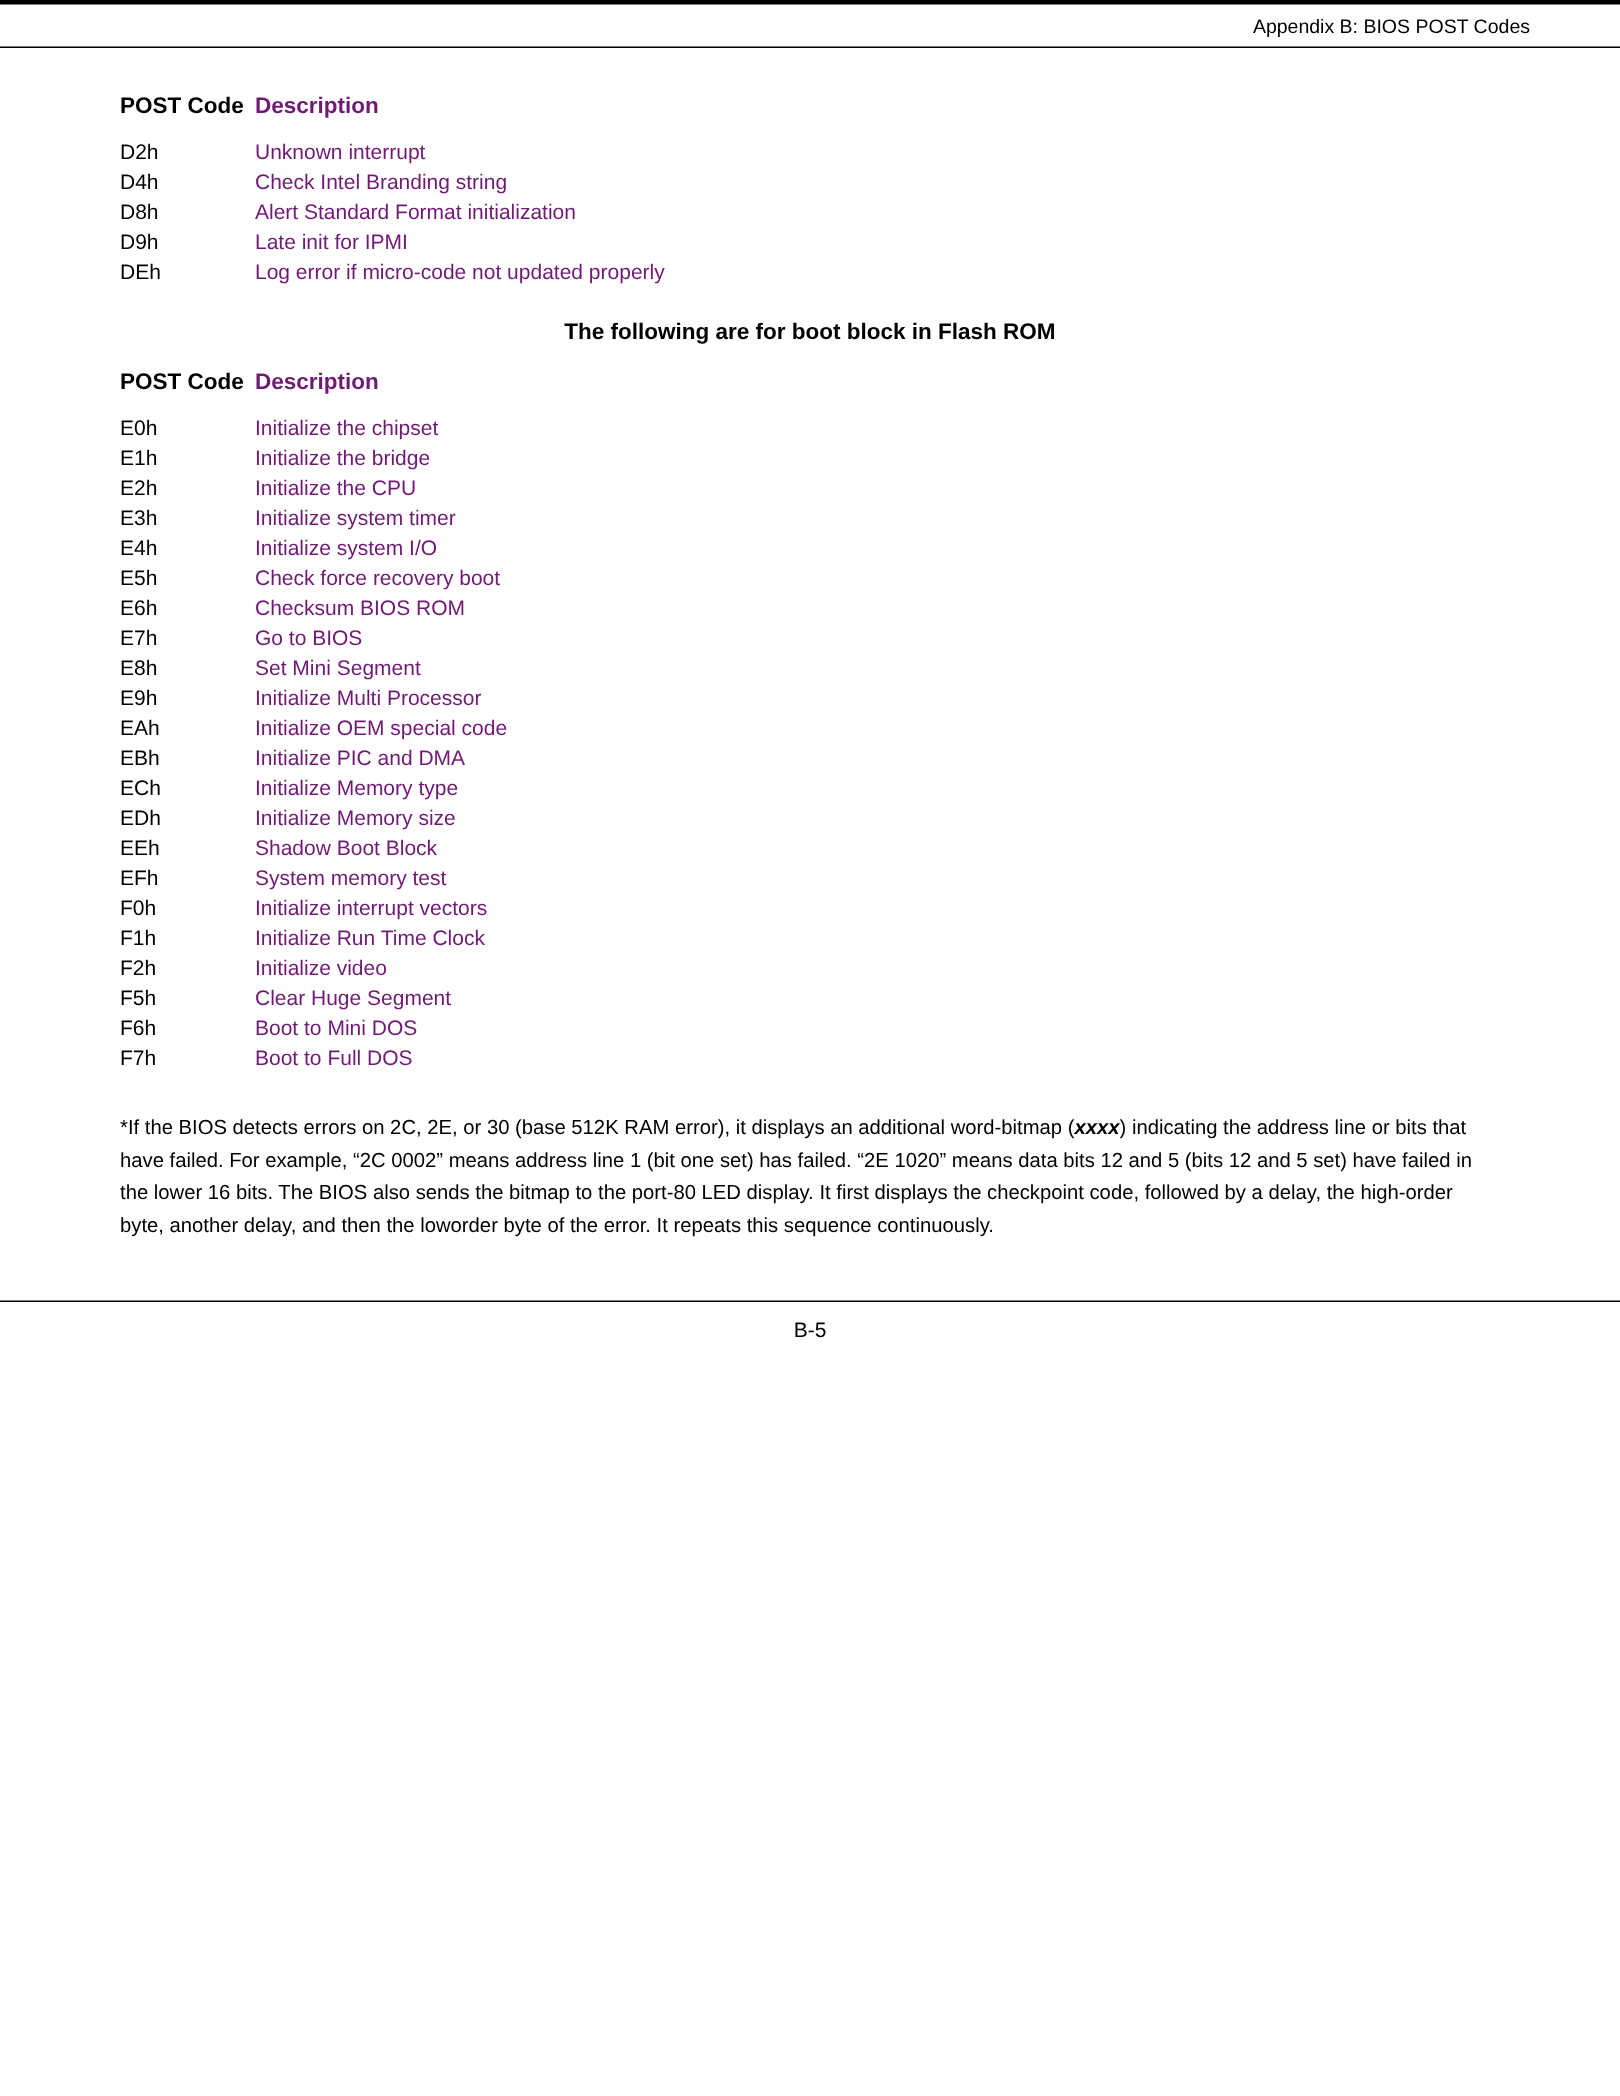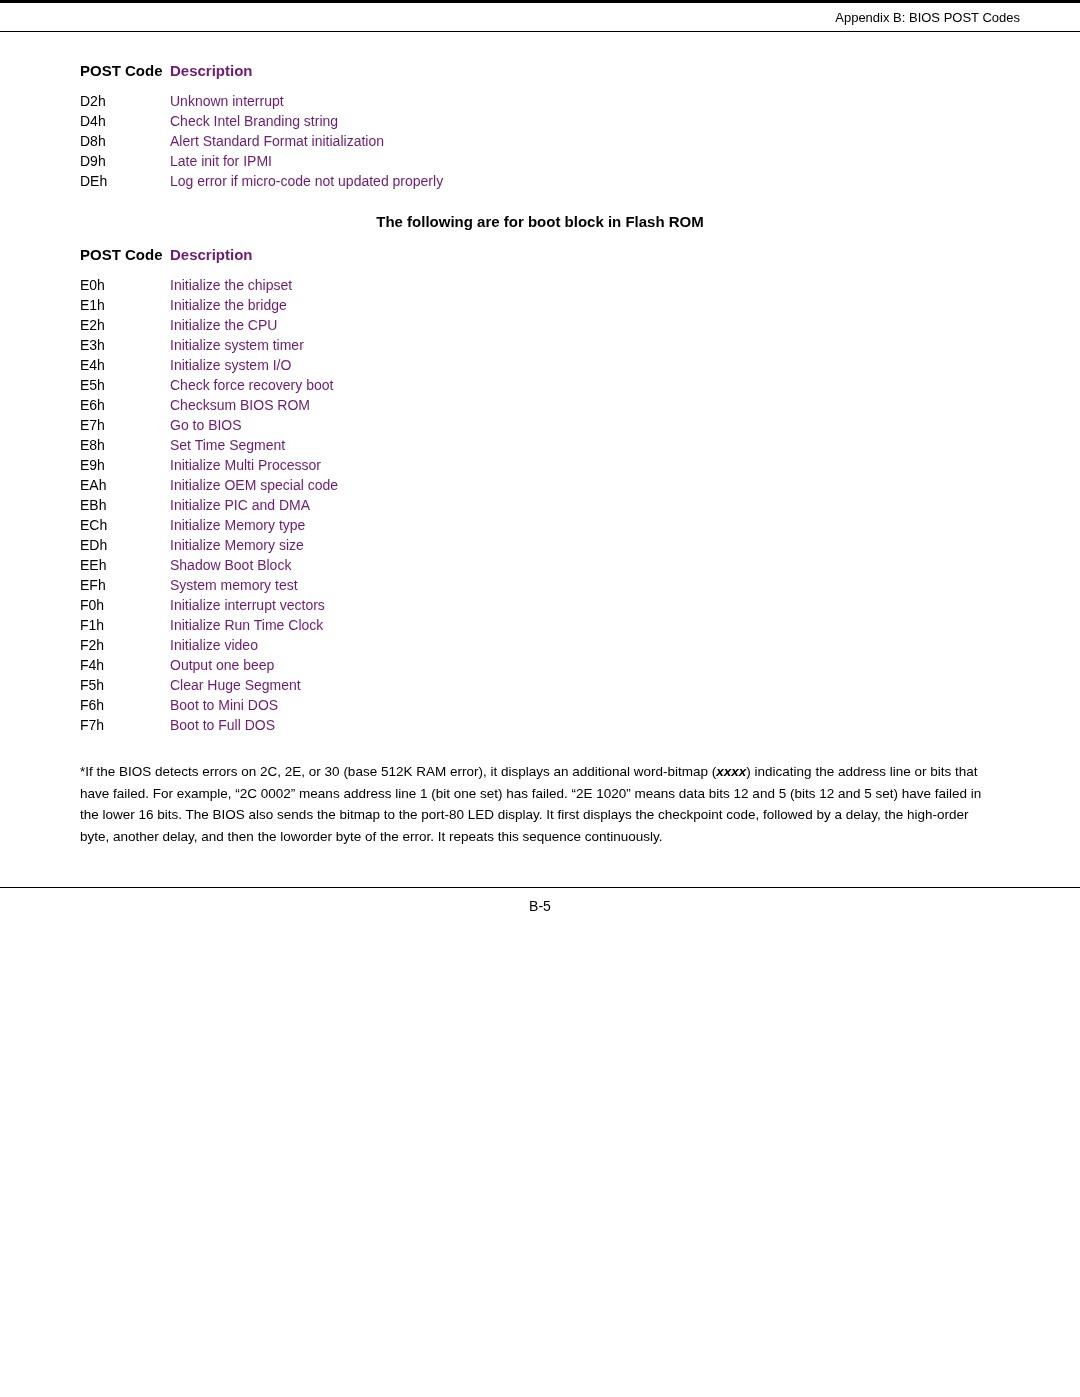--- a/index.html
+++ b/index.html
@@ -175,21 +175,21 @@
       <div class="post-row">
         <span class="post-code">E6h</span>
         <span class="post-desc">Checksum BIOS ROM</span>
       </div>
       <div class="post-row">
         <span class="post-code">E7h</span>
         <span class="post-desc">Go to BIOS</span>
       </div>
       <div class="post-row">
         <span class="post-code">E8h</span>
-        <span class="post-desc">Set Time Segment</span>
+        <span class="post-desc">Set Mini Segment</span>
       </div>
       <div class="post-row">
         <span class="post-code">E9h</span>
         <span class="post-desc">Initialize Multi Processor</span>
       </div>
       <div class="post-row">
         <span class="post-code">EAh</span>
         <span class="post-desc">Initialize OEM special code</span>
       </div>
       <div class="post-row">
@@ -216,24 +216,20 @@
         <span class="post-code">F0h</span>
         <span class="post-desc">Initialize interrupt vectors</span>
       </div>
       <div class="post-row">
         <span class="post-code">F1h</span>
         <span class="post-desc">Initialize Run Time Clock</span>
       </div>
       <div class="post-row">
         <span class="post-code">F2h</span>
         <span class="post-desc">Initialize video</span>
-      </div>
-      <div class="post-row">
-        <span class="post-code">F4h</span>
-        <span class="post-desc">Output one beep</span>
       </div>
       <div class="post-row">
         <span class="post-code">F5h</span>
         <span class="post-desc">Clear Huge Segment</span>
       </div>
       <div class="post-row">
         <span class="post-code">F6h</span>
         <span class="post-desc">Boot to Mini DOS</span>
       </div>
       <div class="post-row">

